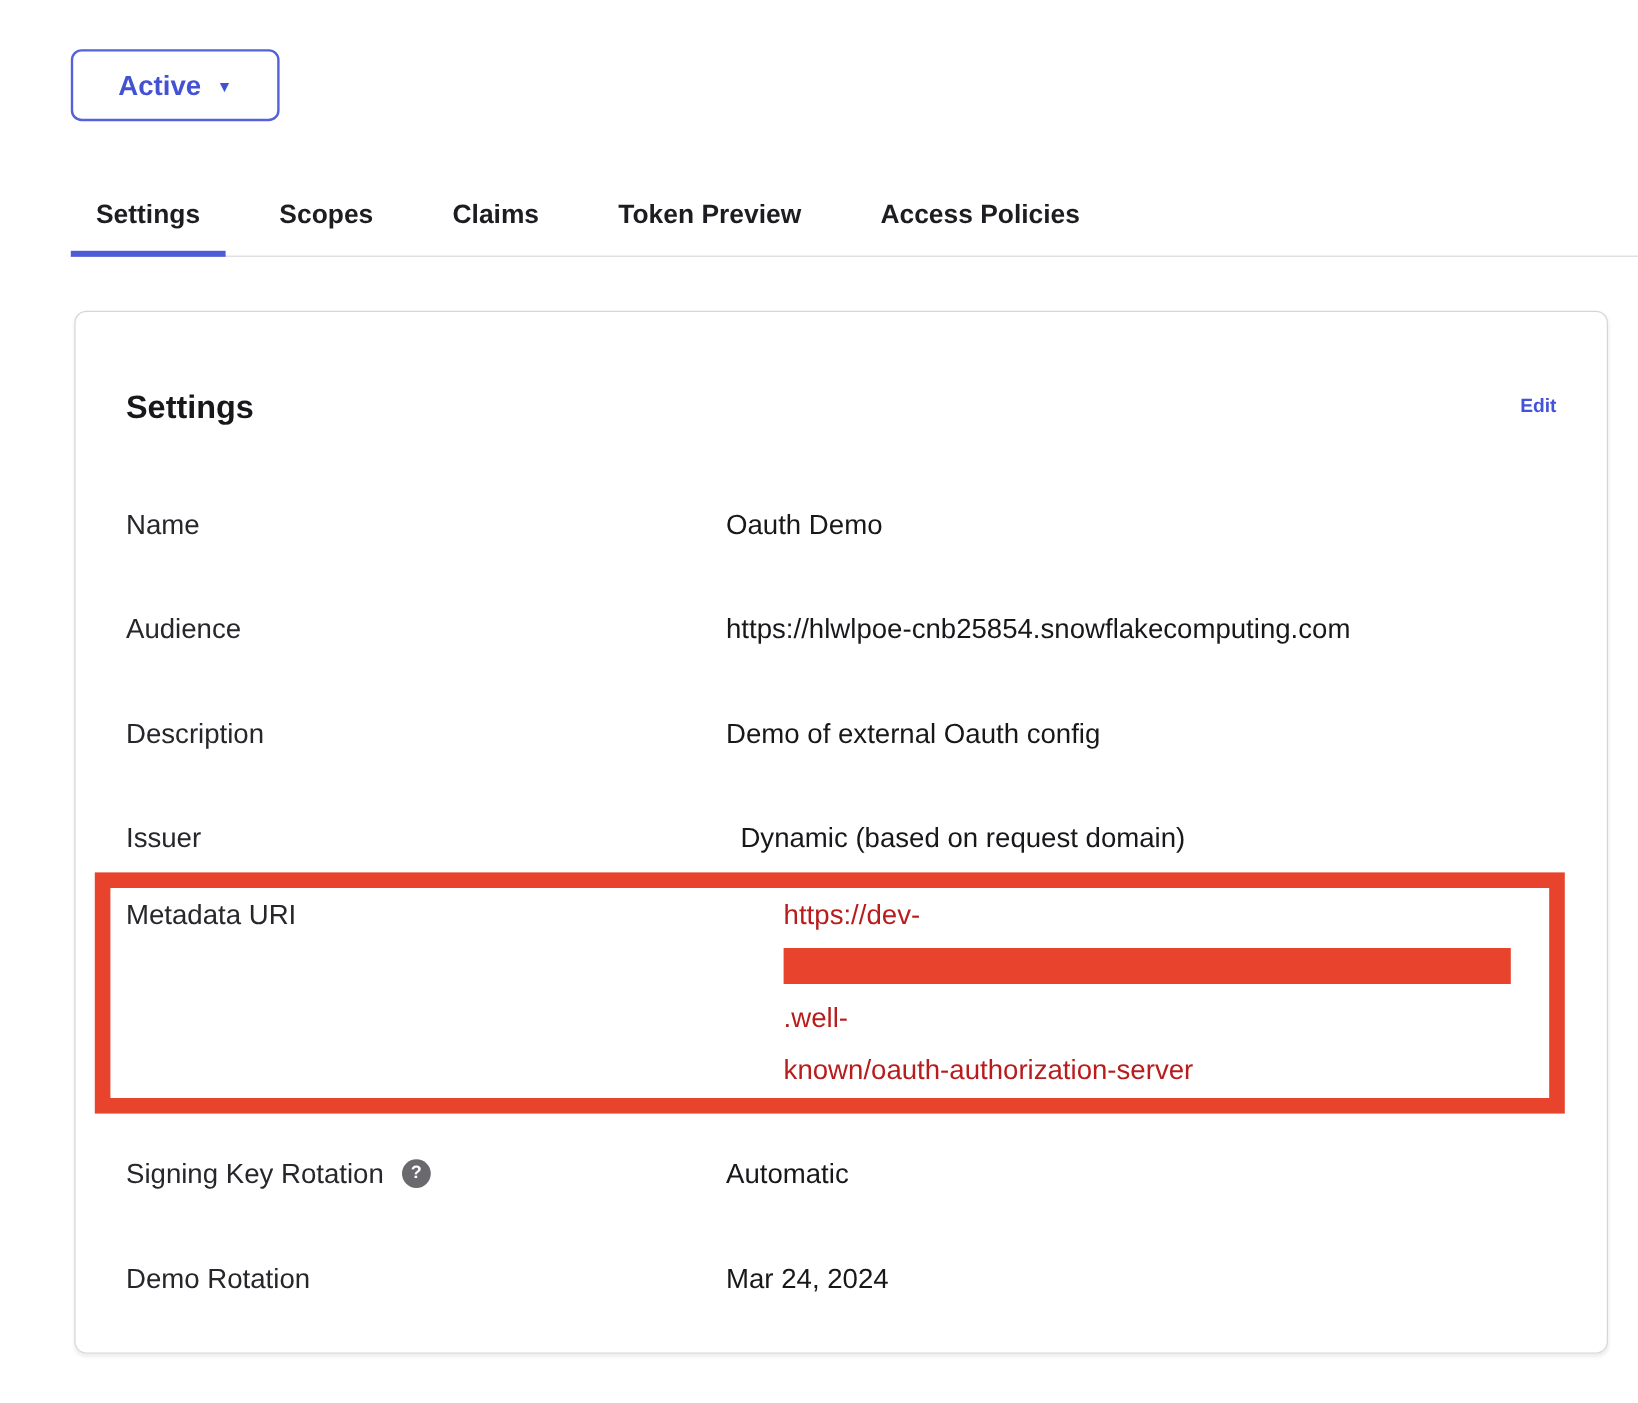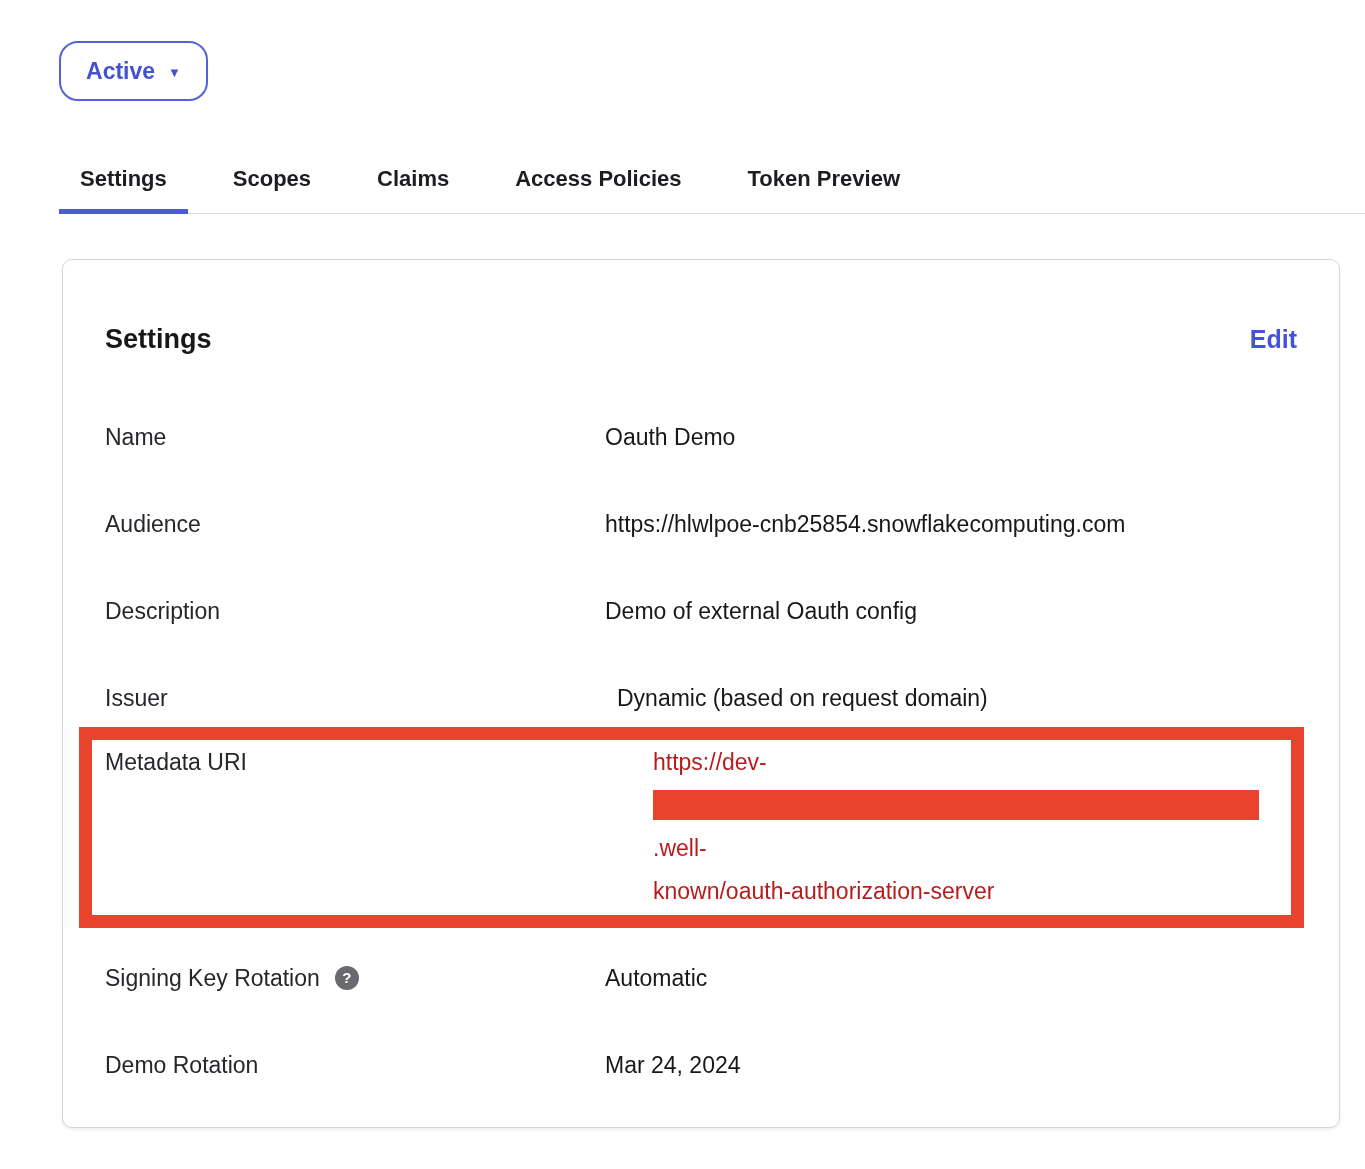--- a/index.html
+++ b/index.html
@@ -8,24 +8,24 @@
     width: 1365px; height: 1169px;
     font-family: "Liberation Sans", sans-serif;
     color: #1d1d21;
     position: relative;
     overflow: hidden;
   }
 
   
   .status-btn {
     position: absolute; left: 59px; top: 41px;
-    width: 149px; height: 60px;
+    width: 174px; height: 60px;
     background: #ffffff;
     border: 2px solid #5461d8;
-    border-radius: 19px;
+    border-radius: 9px;
     display: flex; align-items: center; justify-content: center; gap: 13px;
     color: #4351d3;
     font-size: 23px; font-weight: 700;
     cursor: pointer;
   }
   .status-btn .caret { font-size: 13px; line-height: 1; transform: translateY(1px); }
 
   
   .tabs {
     position: absolute; left: 59px; top: 150px; right: 0;
@@ -58,21 +58,21 @@
     padding: 0 42px;
   }
   .card-header {
     margin-top: 62px;
     display: flex; justify-content: space-between; align-items: center;
   }
   .card-title {
     font-size: 27px; font-weight: 700; color: #18181b; line-height: 34px;
   }
   .edit-link {
-    font-size: 25px; font-weight: 700; color: #4352d9;
+    font-size: 16px; font-weight: 700; color: #4352d9;
     text-decoration: none; line-height: 30px;
     cursor: pointer;
   }
 
   .rows { margin-top: 66px; }
   .row {
     display: flex; align-items: flex-start;
     margin-bottom: 57px;
     font-size: 23px; line-height: 30px;
   }
@@ -122,22 +122,22 @@
 
   <button class="status-btn">
     <span>Active</span>
     <span class="caret">▼</span>
   </button>
 
   <div class="tabs">
     <div class="tab active">Settings</div>
     <div class="tab">Scopes</div>
     <div class="tab">Claims</div>
+    <div class="tab">Token Preview</div>
     <div class="tab">Access Policies</div>
-    <div class="tab">Token Preview</div>
   </div>
 
   <div class="card">
 
     <div class="card-header">
       <div class="card-title">Settings</div>
       <a class="edit-link">Edit</a>
     </div>
 
     <div class="rows">

